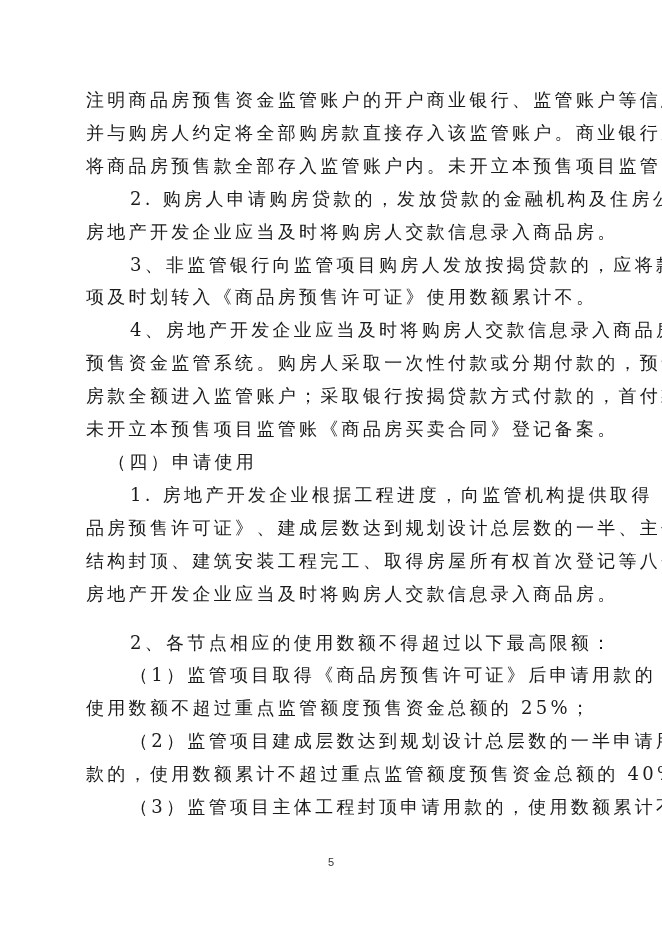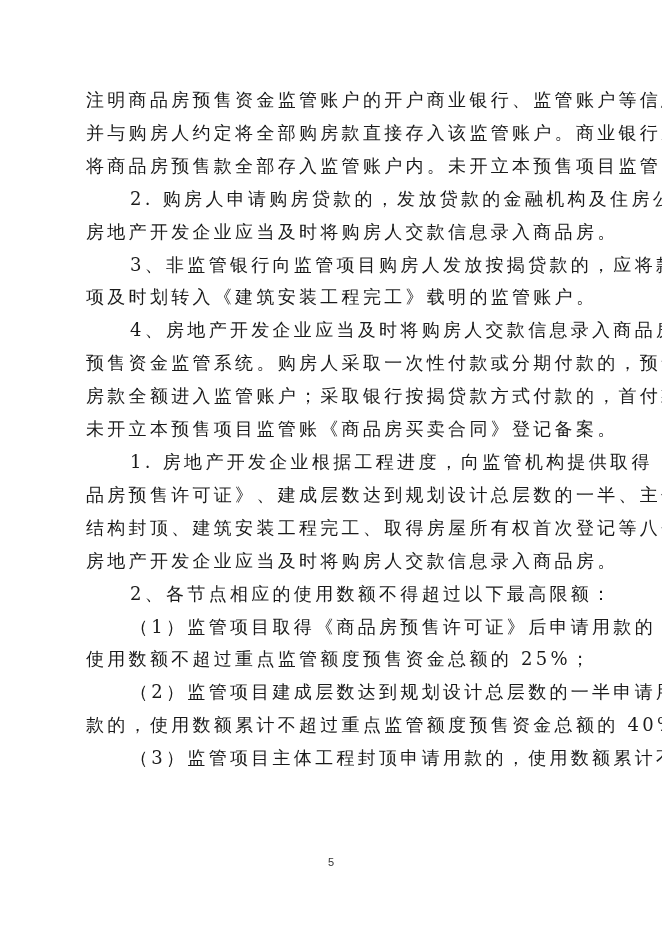--- a/index.html
+++ b/index.html
@@ -26,36 +26,39 @@
       <span class="line">注明商品房预售资金监管账户的开户商业银行、监管账户等信息，</span>
       <span class="line">并与购房人约定将全部购房款直接存入该监管账户。商业银行应</span>
       <span class="line">将商品房预售款全部存入监管账户内。未开立本预售项目监管账</span>
     </div>
     <div class="p">
       <span class="line" style="text-indent: 44px;">2. 购房人申请购房贷款的，发放贷款的金融机构及住房公积</span>
       <span class="line">房地产开发企业应当及时将购房人交款信息录入商品房。</span>
     </div>
     <div class="p">
       <span class="line" style="text-indent: 44px;">3、非监管银行向监管项目购房人发放按揭贷款的，应将款</span>
-      <span class="line">项及时划转入《建筑安装工程完工》载明的监管账户。</span>
+      <span class="line">项及时划转入《商品房预售许可证》使用数额累计不。</span>
     </div>
     <div class="p">
       <span class="line" style="text-indent: 44px;">4、房地产开发企业应当及时将购房人交款信息录入商品房</span>
       <span class="line">预售资金监管系统。购房人采取一次性付款或分期付款的，预售</span>
       <span class="line">房款全额进入监管账户；采取银行按揭贷款方式付款的，首付款</span>
       <span class="line">未开立本预售项目监管账《商品房买卖合同》登记备案。</span>
+    </div>
+    <div class="p heading">
+      <span class="line" style="text-indent: 22px;">（四）申请使用</span>
     </div>
     <div class="p">
       <span class="line" style="text-indent: 44px;">1. 房地产开发企业根据工程进度，向监管机构提供取得《商</span>
       <span class="line">品房预售许可证》、建成层数达到规划设计总层数的一半、主体</span>
       <span class="line">结构封顶、建筑安装工程完工、取得房屋所有权首次登记等八个</span>
       <span class="line">房地产开发企业应当及时将购房人交款信息录入商品房。</span>
     </div>
     <div class="p">
-      <span class="line" style="text-indent: 44px;">2、各节点相应的使用数额不得超过以下最高限额：</span>
+      <span class="line" style="text-indent: 44px; margin-top: 16px;">2、各节点相应的使用数额不得超过以下最高限额：</span>
     </div>
     <div class="p">
       <span class="line" style="text-indent: 44px;">（1）监管项目取得《商品房预售许可证》后申请用款的，</span>
       <span class="line">使用数额不超过重点监管额度预售资金总额的 25%；</span>
     </div>
     <div class="p">
       <span class="line" style="text-indent: 44px;">（2）监管项目建成层数达到规划设计总层数的一半申请用</span>
       <span class="line">款的，使用数额累计不超过重点监管额度预售资金总额的 40%；</span>
     </div>
     <div class="p">

